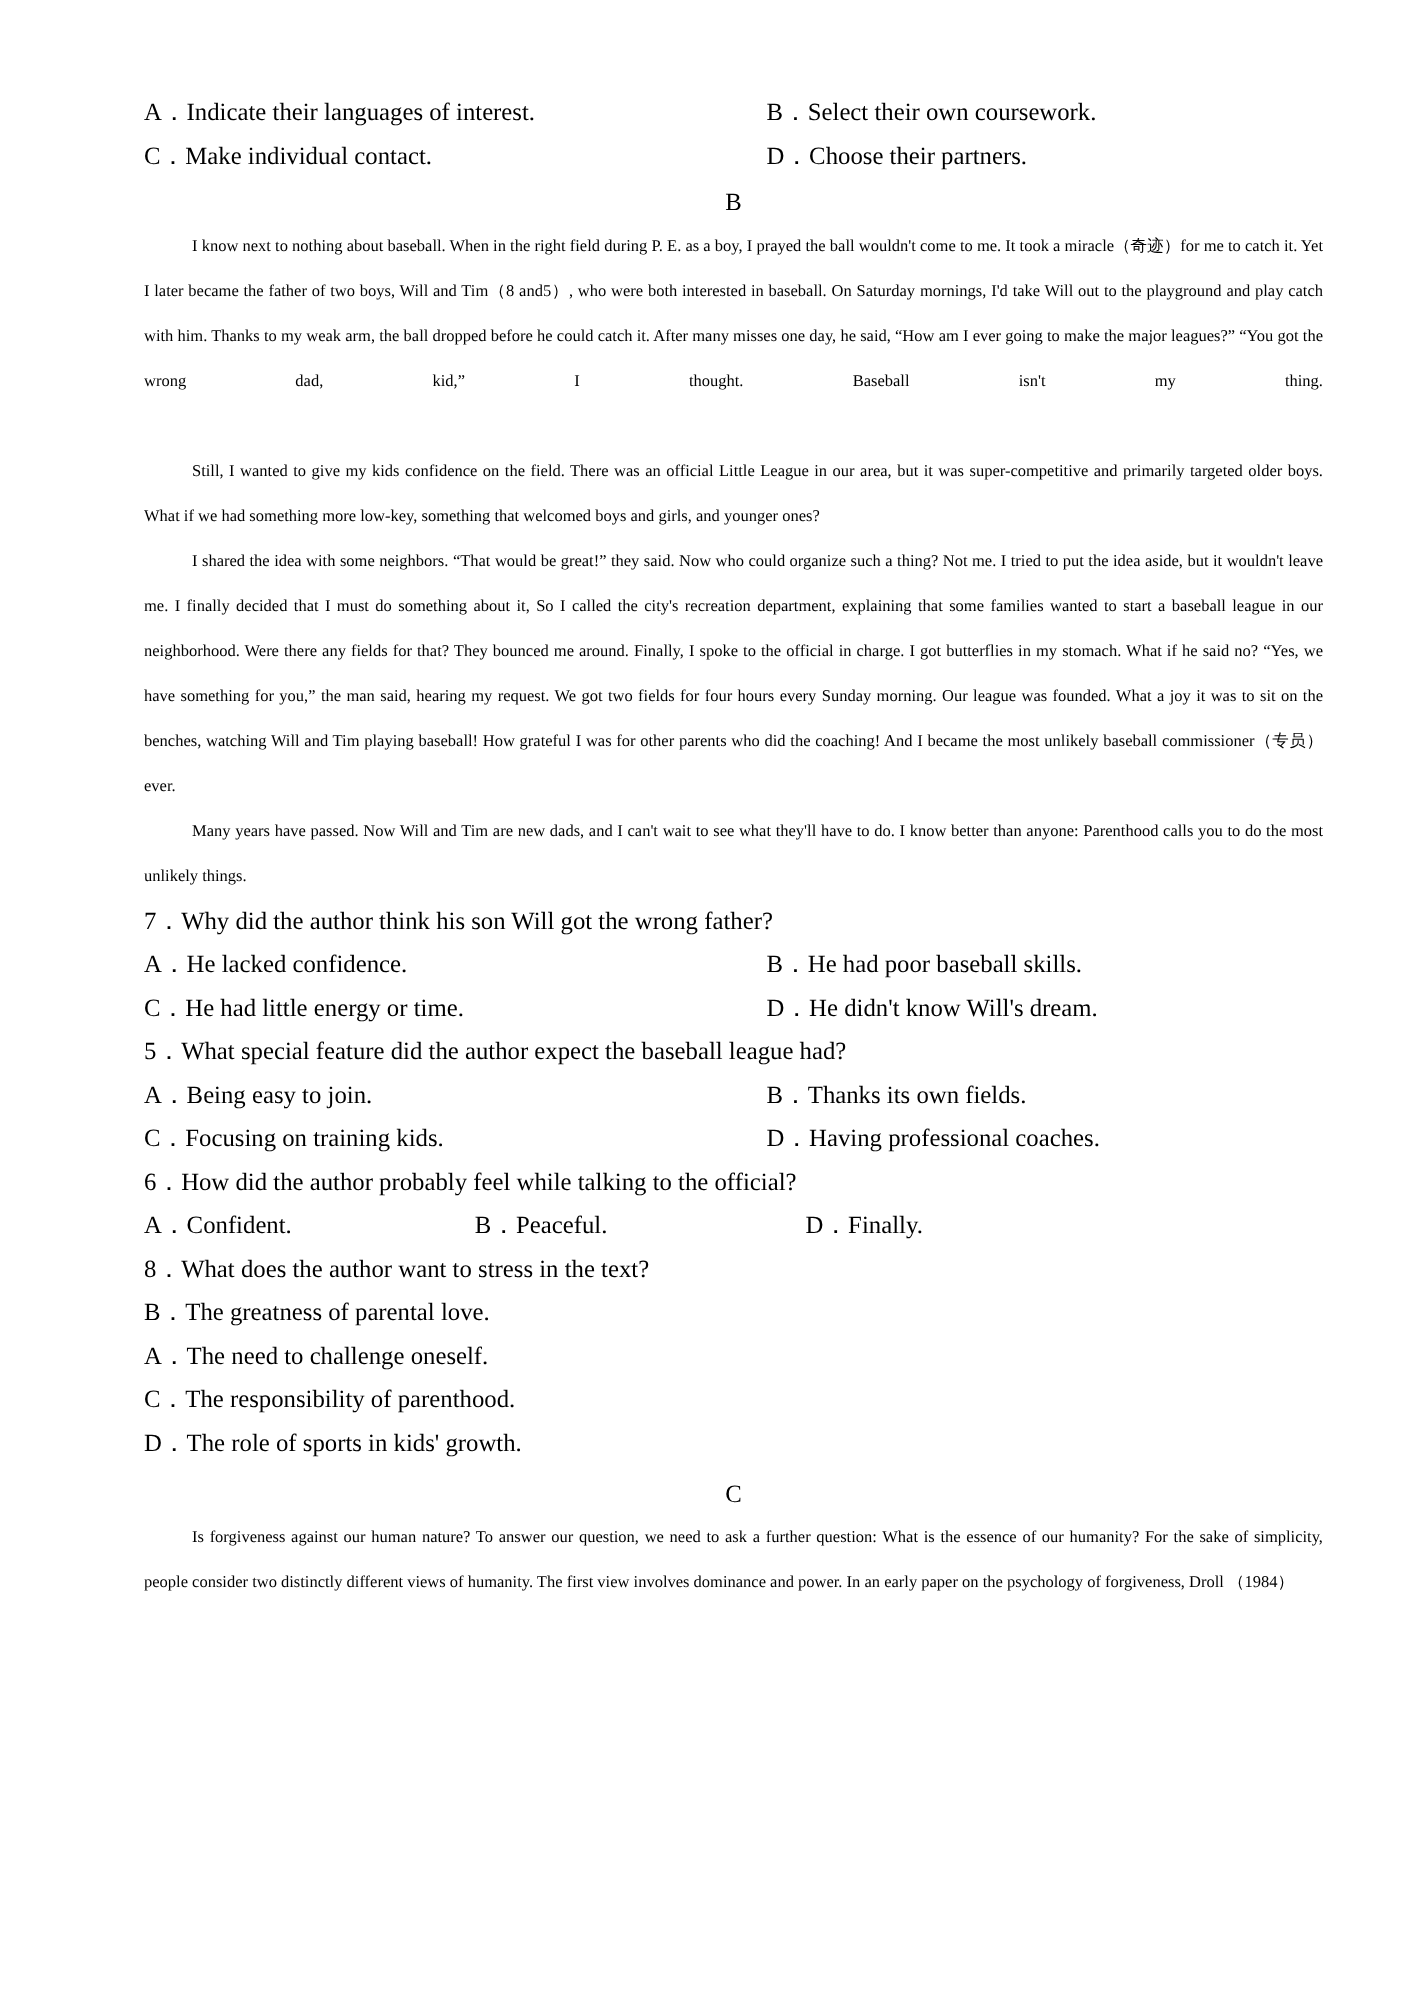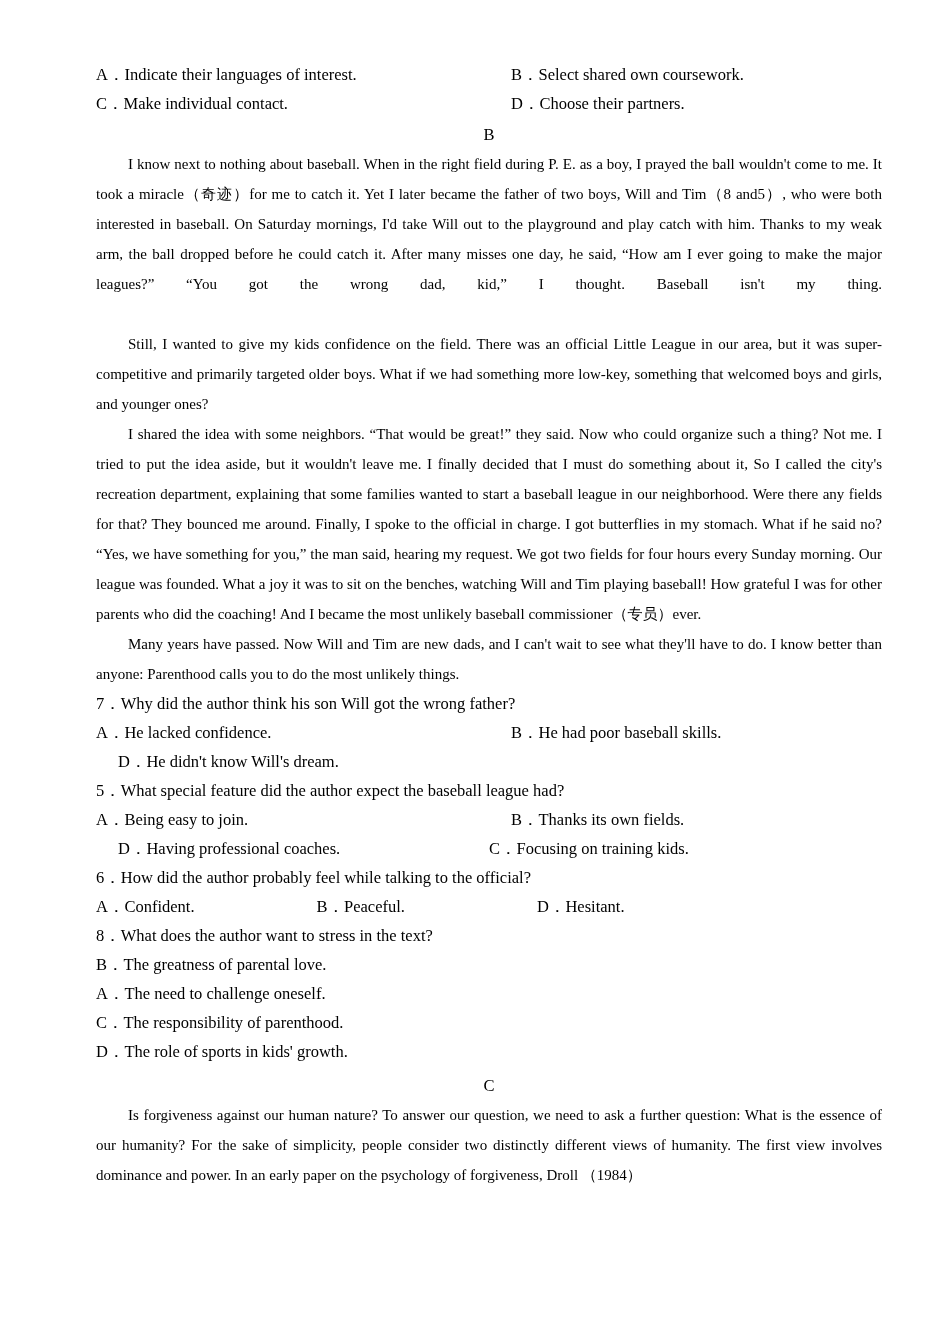--- a/index.html
+++ b/index.html
@@ -45,21 +45,21 @@
     width: 25%;
     box-sizing: border-box;
   }
   .section-letter {
     text-align: center;
     font-size: 16.5px;
     line-height: 29px;
     margin-top: 2px;
   }
   .para {
-    font-size: 15px;
+    font-size: 11px;
     line-height: 30px;
     text-align: justify;
     text-justify: inter-word;
     text-indent: 32px;
     margin: 0;
   }
   .q-line {
     font-size: 16.5px;
     line-height: 29px;
     margin: 0;
@@ -76,58 +76,59 @@
     width: 100%;
   }
 </style>
 </head>
 <body>
 
 <div class="page">
 
   <div class="choice-row">
     <div class="col">A．Indicate their languages of interest.</div>
-    <div class="col second">B．Select shared own coursework.</div>
+    <div class="col second">B．Select their own coursework.</div>
   </div>
   <div class="choice-row">
     <div class="col">C．Make individual contact.</div>
     <div class="col second">D．Choose their partners.</div>
   </div>
 
   <div class="section-letter">B</div>
 
   <p class="para force-just">I know next to nothing about baseball. When in the right field during P. E. as a boy, I prayed the ball wouldn't come to me. It took a miracle（奇迹）for me to catch it. Yet I later became the father of two boys, Will and Tim（8 and5）, who were both interested in baseball. On Saturday mornings, I'd take Will out to the playground and play catch with him. Thanks to my weak arm, the ball dropped before he could catch it. After many misses one day, he said, “How am I ever going to make the major leagues?” “You got the wrong dad, kid,” I thought. Baseball isn't my thing.</p>
   <p class="para">Still, I wanted to give my kids confidence on the field. There was an official Little League in our area, but it was super-competitive and primarily targeted older boys. What if we had something more low-key, something that welcomed boys and girls, and younger ones?</p>
   <p class="para">I shared the idea with some neighbors. “That would be great!” they said. Now who could organize such a thing? Not me. I tried to put the idea aside, but it wouldn't leave me. I finally decided that I must do something about it, So I called the city's recreation department, explaining that some families wanted to start a baseball league in our neighborhood. Were there any fields for that? They bounced me around. Finally, I spoke to the official in charge. I got butterflies in my stomach. What if he said  no? “Yes, we have something for you,” the man said, hearing my request. We got two fields for four hours every Sunday morning. Our league was founded. What a joy it was to sit on the benches, watching Will and Tim playing baseball! How grateful I was for  other  parents  who  did  the  coaching!  And  I  became  the  most  unlikely  baseball  commissioner（专员）ever.</p>
   <p class="para">Many years have passed. Now Will and Tim are new dads, and I can't wait to see what they'll have to do. I know better than anyone: Parenthood calls you to do the most unlikely things.</p>
 
   <div class="q-line">7．Why did the author think his son Will got the wrong father?</div>
   <div class="choice-row">
     <div class="col">A．He lacked confidence.</div>
     <div class="col second">B．He had poor baseball skills.</div>
   </div>
   <div class="choice-row">
+    <div class="col">C．He had little energy or time.</div>
     <div class="col second">D．He didn't know Will's dream.</div>
   </div>
 
   <div class="q-line">5．What special feature did the author expect the baseball league had?</div>
   <div class="choice-row">
     <div class="col">A．Being easy to join.</div>
     <div class="col second">B．Thanks its own fields.</div>
   </div>
   <div class="choice-row">
+    <div class="col">C．Focusing on training kids.</div>
     <div class="col second">D．Having professional coaches.</div>
-    <div class="col">C．Focusing on training kids.</div>
   </div>
 
   <div class="q-line">6．How did the author probably feel while talking to the official?</div>
   <div class="choice-4col">
     <div class="col">A．Confident.</div>
     <div class="col">B．Peaceful.</div>
-    <div class="col">D．Hesitant.</div>
+    <div class="col">D．Finally.</div>
   </div>
 
   <div class="q-line">8．What does the author want to stress in the text?</div>
   <div class="stack-line">B．The greatness of parental love.</div>
   <div class="stack-line">A．The need to challenge oneself.</div>
   <div class="stack-line">C．The responsibility of parenthood.</div>
   <div class="stack-line">D．The role of sports in kids' growth.</div>
 
   <div class="spacer-sm"></div>
 

